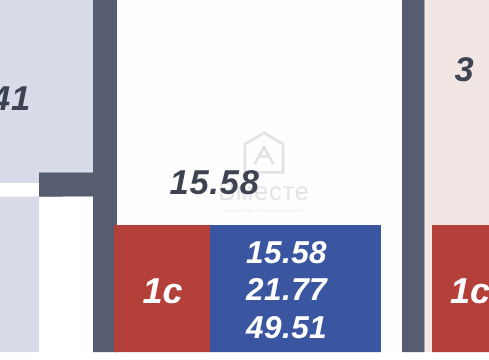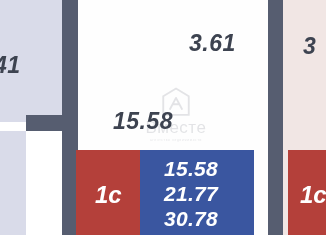--- a/index.html
+++ b/index.html
@@ -169,32 +169,31 @@
   <div id="watermark">
     <svg id="watermark-icon" viewBox="0 0 40 40">
       <path d="M20 3 L35 12 L35 34 L5 34 L5 12 Z" fill="none" stroke="#6b6f7c" stroke-width="2.2"></path>
       <path d="M13 27 L20 14 L27 27 M16.5 21.5 L23.5 21.5" fill="none" stroke="#6b6f7c" stroke-width="2.2" stroke-linecap="round" stroke-linejoin="round"></path>
     </svg>
     <div id="watermark-text">Вместе</div>
     <div id="watermark-subtext">агентство недвижимости</div>
   </div>
 
   <div class="dim-label" id="label-room-left">41</div>
-  <div class="dim-label" id="label-width-top">3.61</div>
   <div class="dim-label" id="label-area-center">15.58</div>
   <div class="dim-label" id="label-room-right">3</div>
 
   <div id="info-card">
     <div id="badge-type">
       <span id="badge-type-label">1c</span>
     </div>
     <div id="info-values">
       <div class="info-value">15.58</div>
       <div class="info-value">21.77</div>
-      <div class="info-value">30.78</div>
+      <div class="info-value">49.51</div>
     </div>
   </div>
 
   <div id="info-card-right">
     <span id="badge-type-right-label">1c</span>
   </div>
 
 </div>
 
 </body></html>

